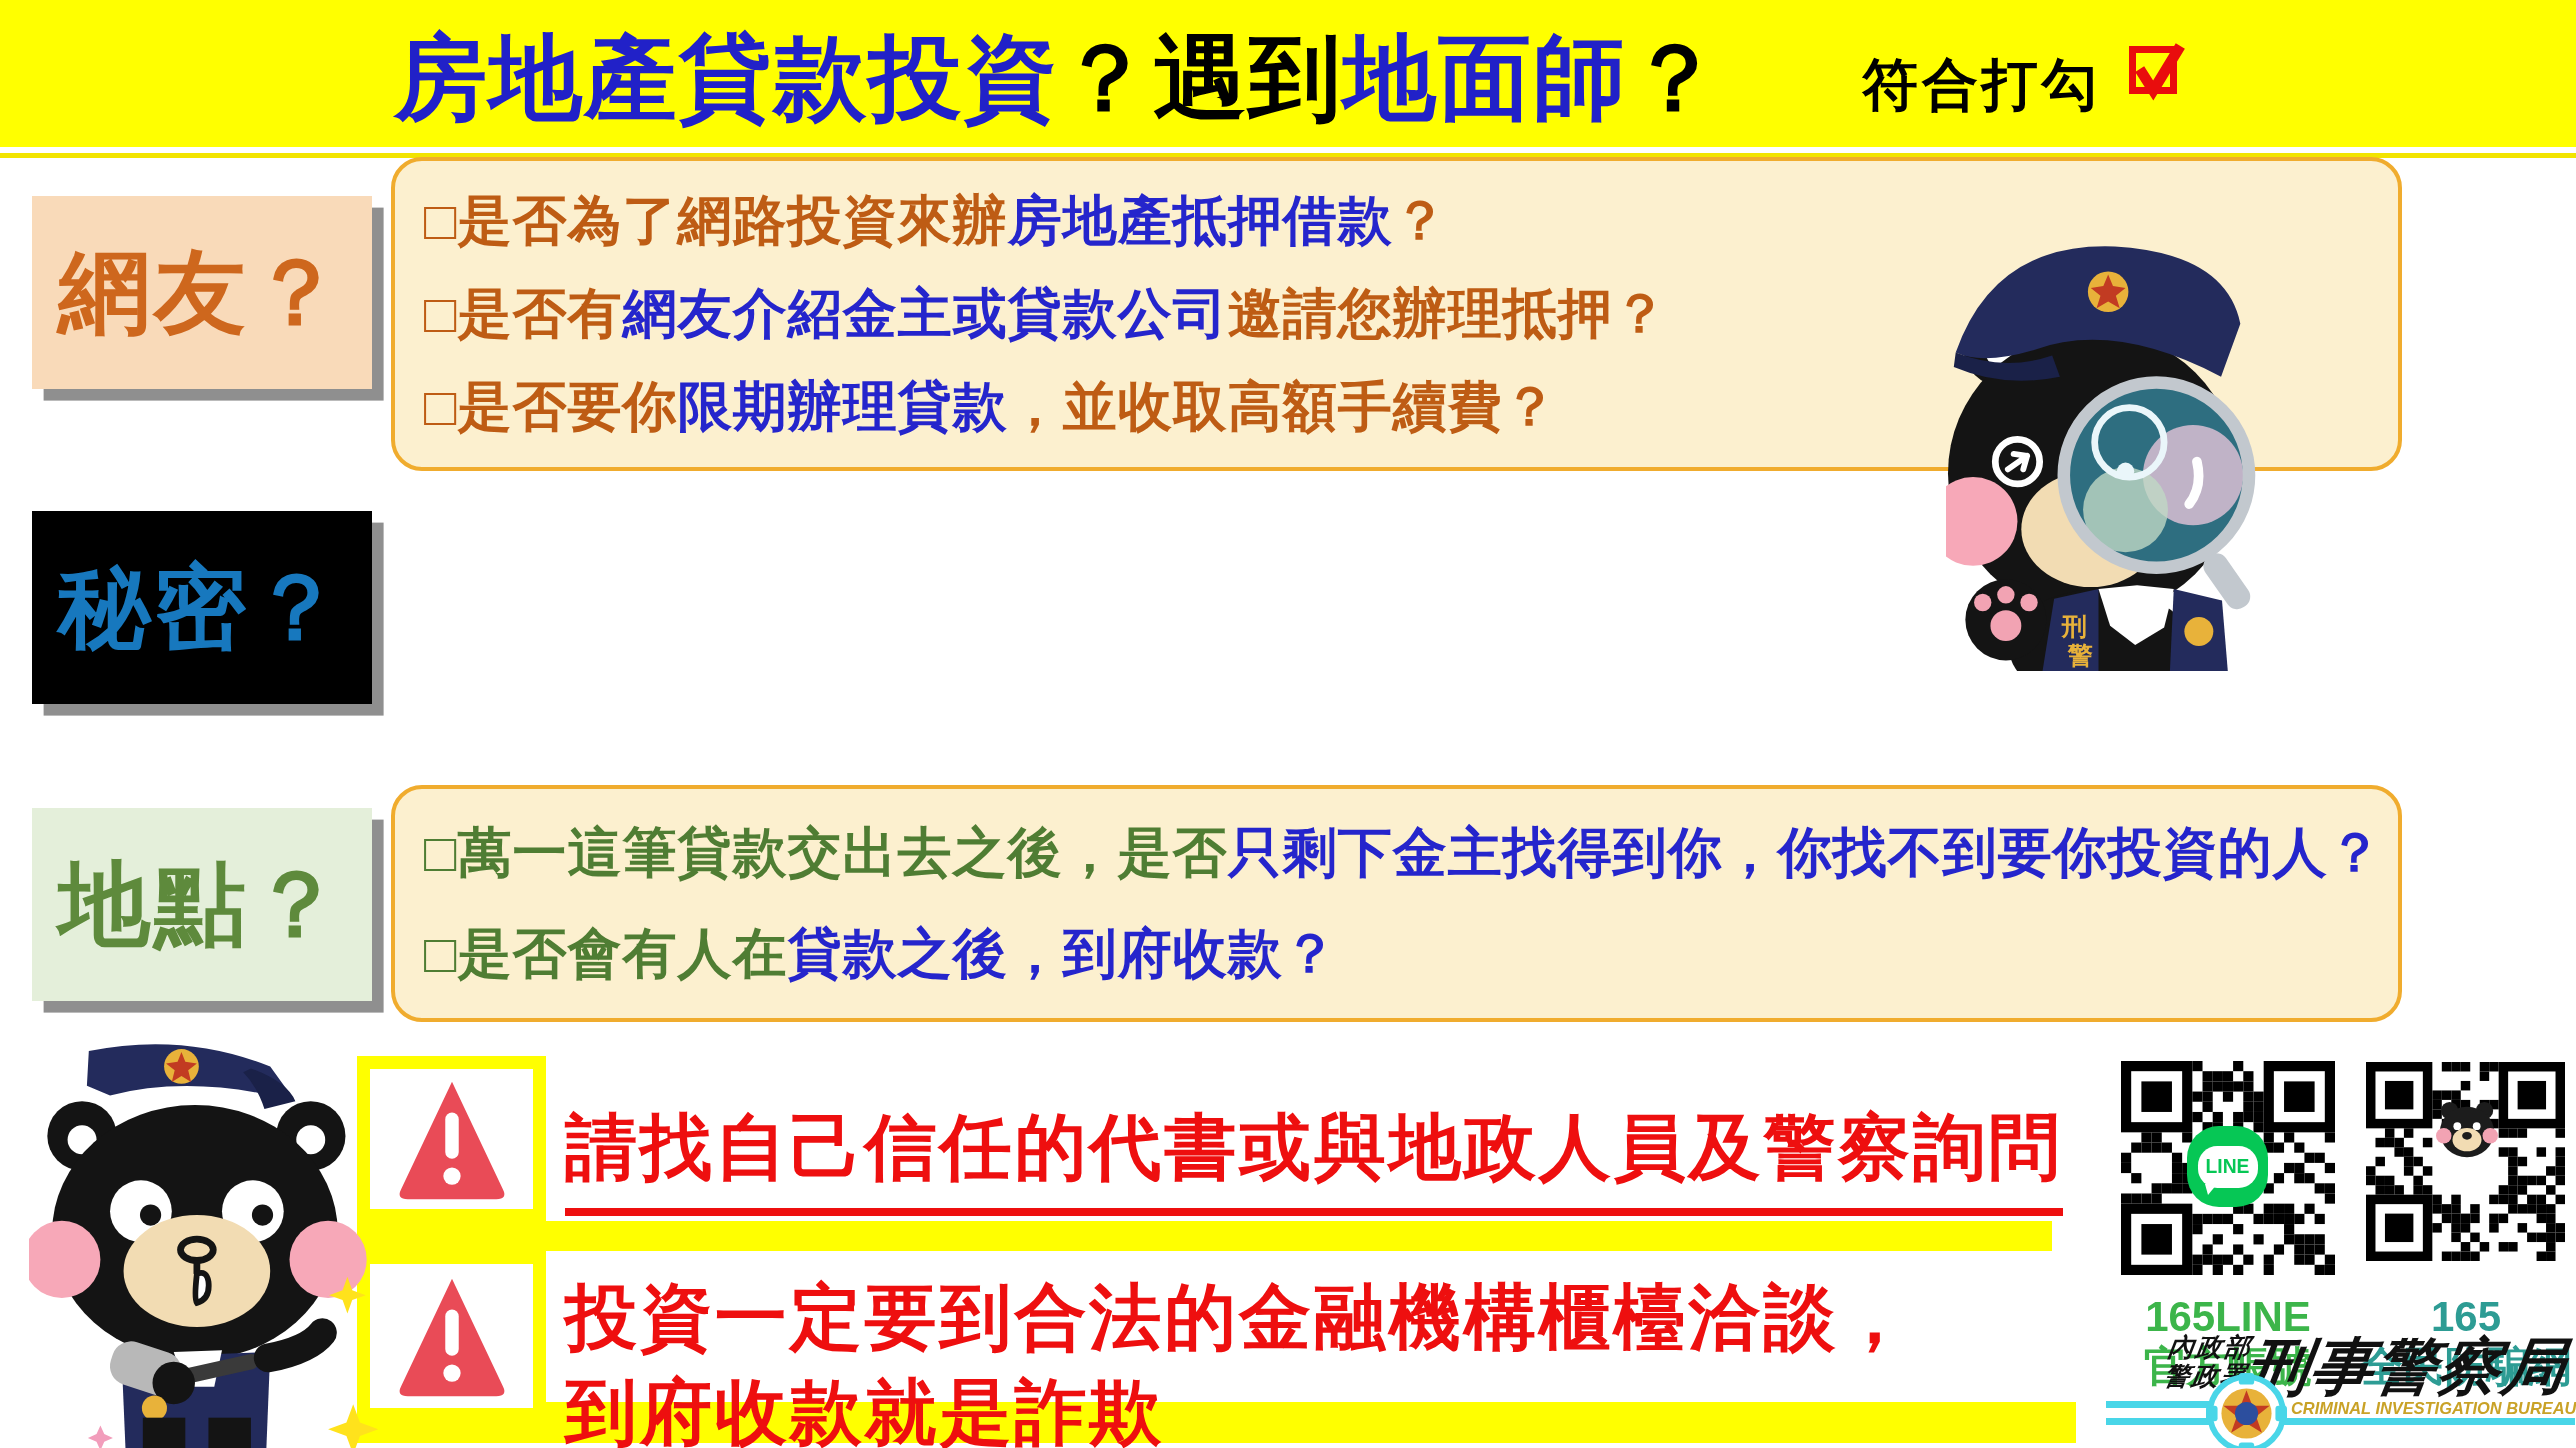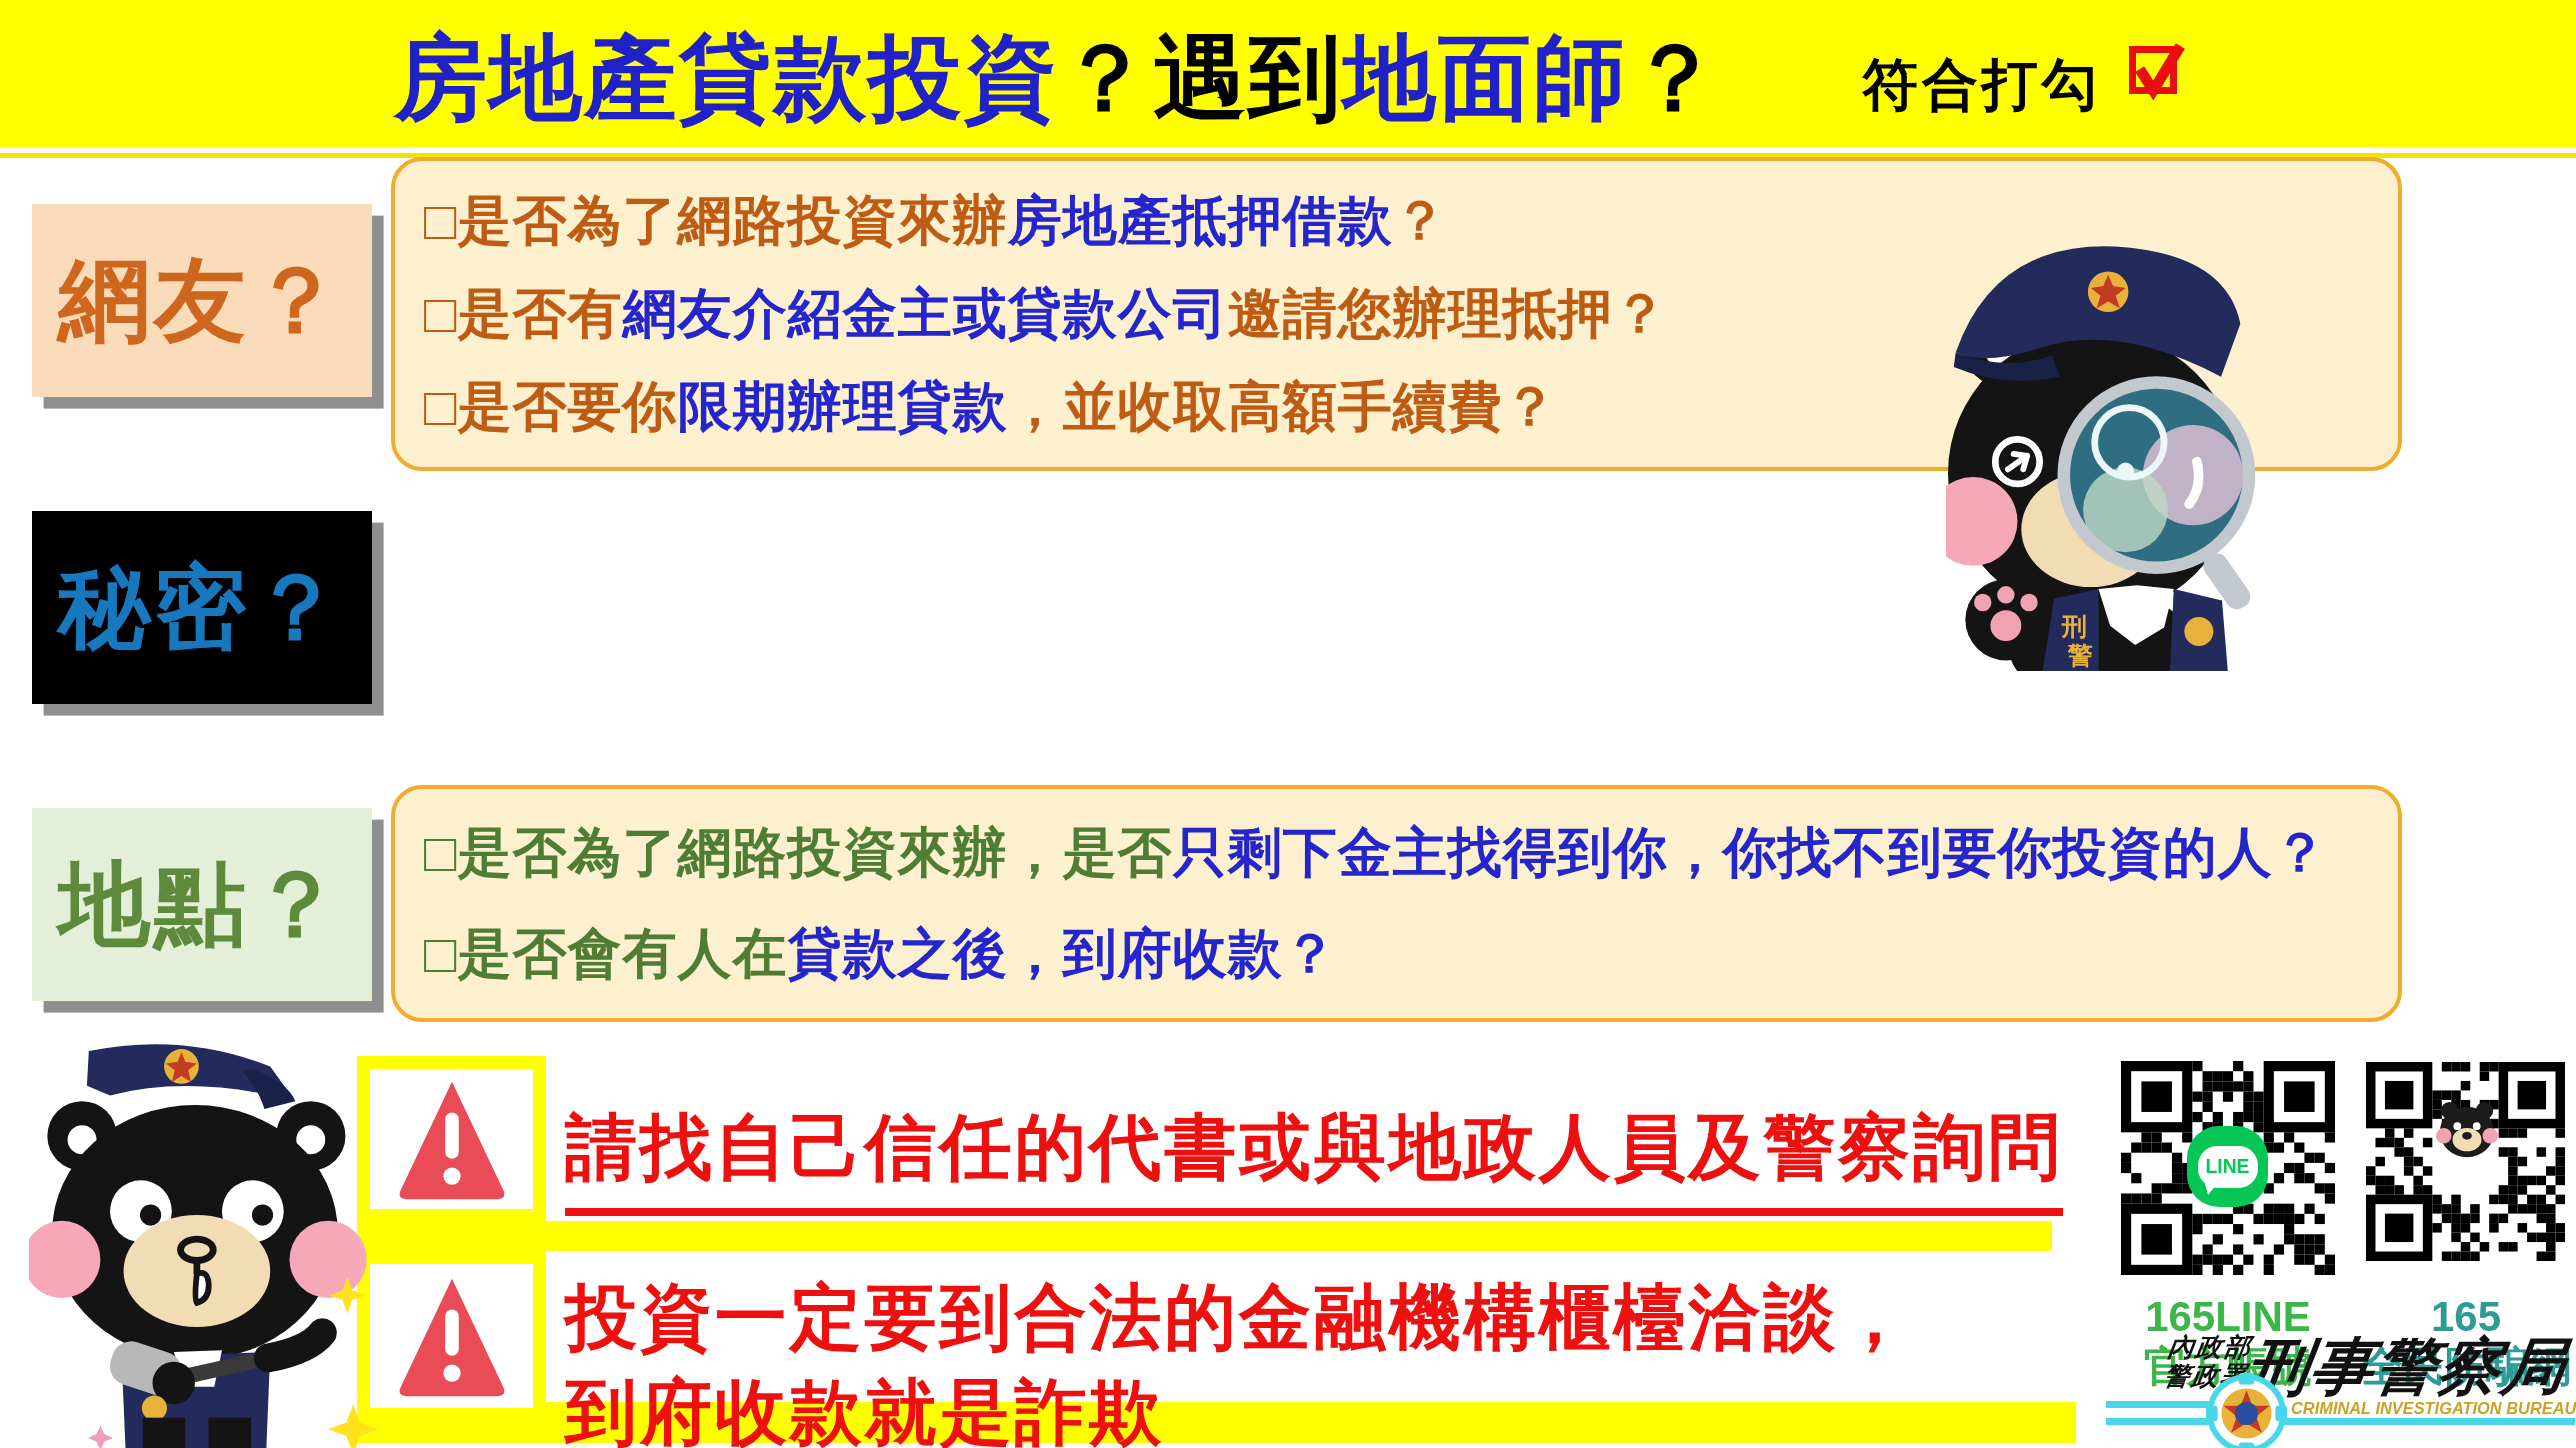--- a/index.html
+++ b/index.html
@@ -12,21 +12,21 @@
   .title{position:absolute;left:394px;top:15.5px;font-size:93px;font-weight:bold;letter-spacing:1.9px;white-space:nowrap;z-index:2;}
   .tseg-blue{color:#2121C8;}
   .tseg-black{color:#000000;}
   .check-hint{position:absolute;left:1862px;top:48px;font-size:56px;font-weight:bold;color:#000000;z-index:2;letter-spacing:3.9px;}
   .checkbox{position:absolute;left:2129px;top:46px;width:48px;height:48px;border:7.7px solid #E90D0D;box-sizing:border-box;z-index:2;background:#FFFF00;}
   .checkbox svg{position:absolute;left:-5.8px;top:-13.5px;overflow:visible;}
 
   
   .sec-label{position:absolute;left:32px;width:340px;height:193px;display:flex;align-items:center;justify-content:center;
              font-size:92px;font-weight:bold;letter-spacing:3.9px;box-shadow:11.6px 11.6px 0 #8F8F8F;z-index:1;}
-  #label1{top:204px;background:#F9DAB9;color:#CE671D;}
+  #label1{top:196px;background:#F9DAB9;color:#CE671D;}
   #label2{top:511px;background:#000000;color:#1778BE;}
   #label3{top:808px;background:#E4EFDA;color:#5E8A3C;}
 
   
   .panel{position:absolute;left:391px;width:2011px;background:#FCF0CF;border:4.8px solid #F0AC2E;border-radius:31px;
          box-sizing:border-box;display:flex;flex-direction:column;justify-content:space-around;
          padding:13.5px 19.3px 13.5px 29px;z-index:1;}
   #panel1{top:157px;height:314px;}
   #panel2{top:488px;height:280px;}
   #panel3{top:785px;height:237px;}
@@ -102,21 +102,21 @@
   <div class="sec-label" id="label1">網友？</div>
   <div class="sec-label" id="label2">秘密？</div>
   <div class="sec-label" id="label3">地點？</div>
 
   <div class="panel" id="panel1">
       <div class="check-row"><span class="seg seg-orange">□是否為了網路投資來辦</span><span class="seg seg-blue">房地產抵押借款</span><span class="seg seg-orange">？</span></div>
       <div class="check-row"><span class="seg seg-orange">□是否有</span><span class="seg seg-blue">網友介紹金主或貸款公司</span><span class="seg seg-orange">邀請您辦理抵押？</span></div>
       <div class="check-row"><span class="seg seg-orange">□是否要你</span><span class="seg seg-blue">限期辦理貸款</span><span class="seg seg-orange">，並收取高額手續費？</span></div>
     </div>
   <div class="panel" id="panel3">
-      <div class="check-row"><span class="seg seg-green">□是否為了網路投資來辦，是否</span><span class="seg seg-blue">只剩下金主找得到你，你找不到要你投資的人？</span></div>
+      <div class="check-row"><span class="seg seg-green">□萬一這筆貸款交出去之後，是否</span><span class="seg seg-blue">只剩下金主找得到你，你找不到要你投資的人？</span></div>
       <div class="check-row"><span class="seg seg-green">□是否會有人在</span><span class="seg seg-blue">貸款之後，到府收款？</span></div>
     </div>
 
   <div class="tri-box" id="tribox1">
     <svg width="118" height="127" viewBox="0 0 122 132">
       <path d="M61 6 L114 118 Q119 128 107 128 L15 128 Q3 128 8 118 Z" fill="#E94B57"></path>
       <rect x="54" y="38" width="14" height="48" rx="7" fill="#fff"></rect>
       <circle cx="61" cy="104" r="9" fill="#fff"></circle>
     </svg>
   </div>

